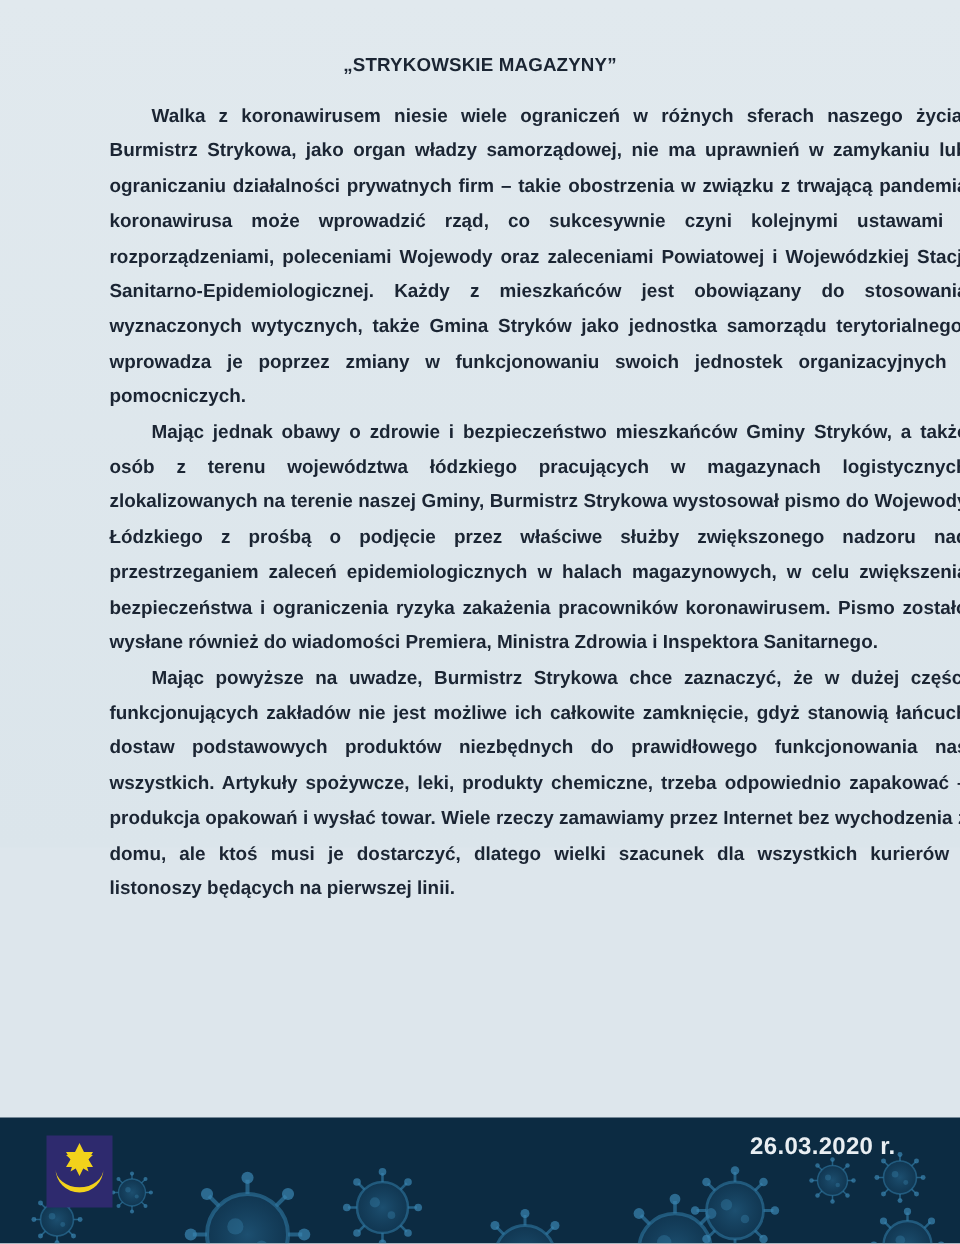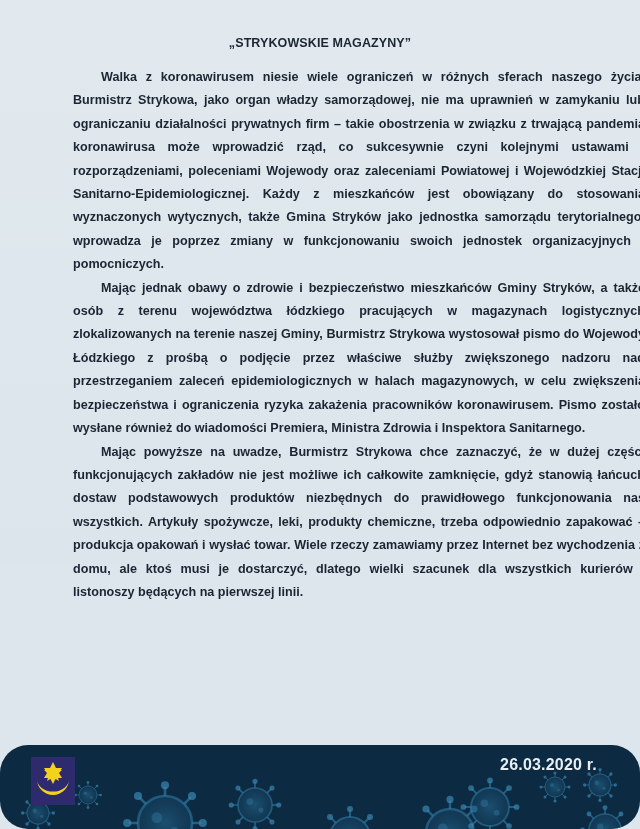--- a/index.html
+++ b/index.html
@@ -49,21 +49,20 @@
       text-indent: 28px;
     }
     .footer {
       position: absolute;
       left: 0;
       top: 745px;
       width: 640px;
       height: 84px;
       background: #0c2b42;
       overflow: hidden;
-      border-radius: 28px;
     }
     .footer .virus-layer {
       position: absolute;
       left: 0; top: 0;
       width: 640px; height: 84px;
     }
     .crest {
       position: absolute;
       left: 31px;
       top: 12px;

